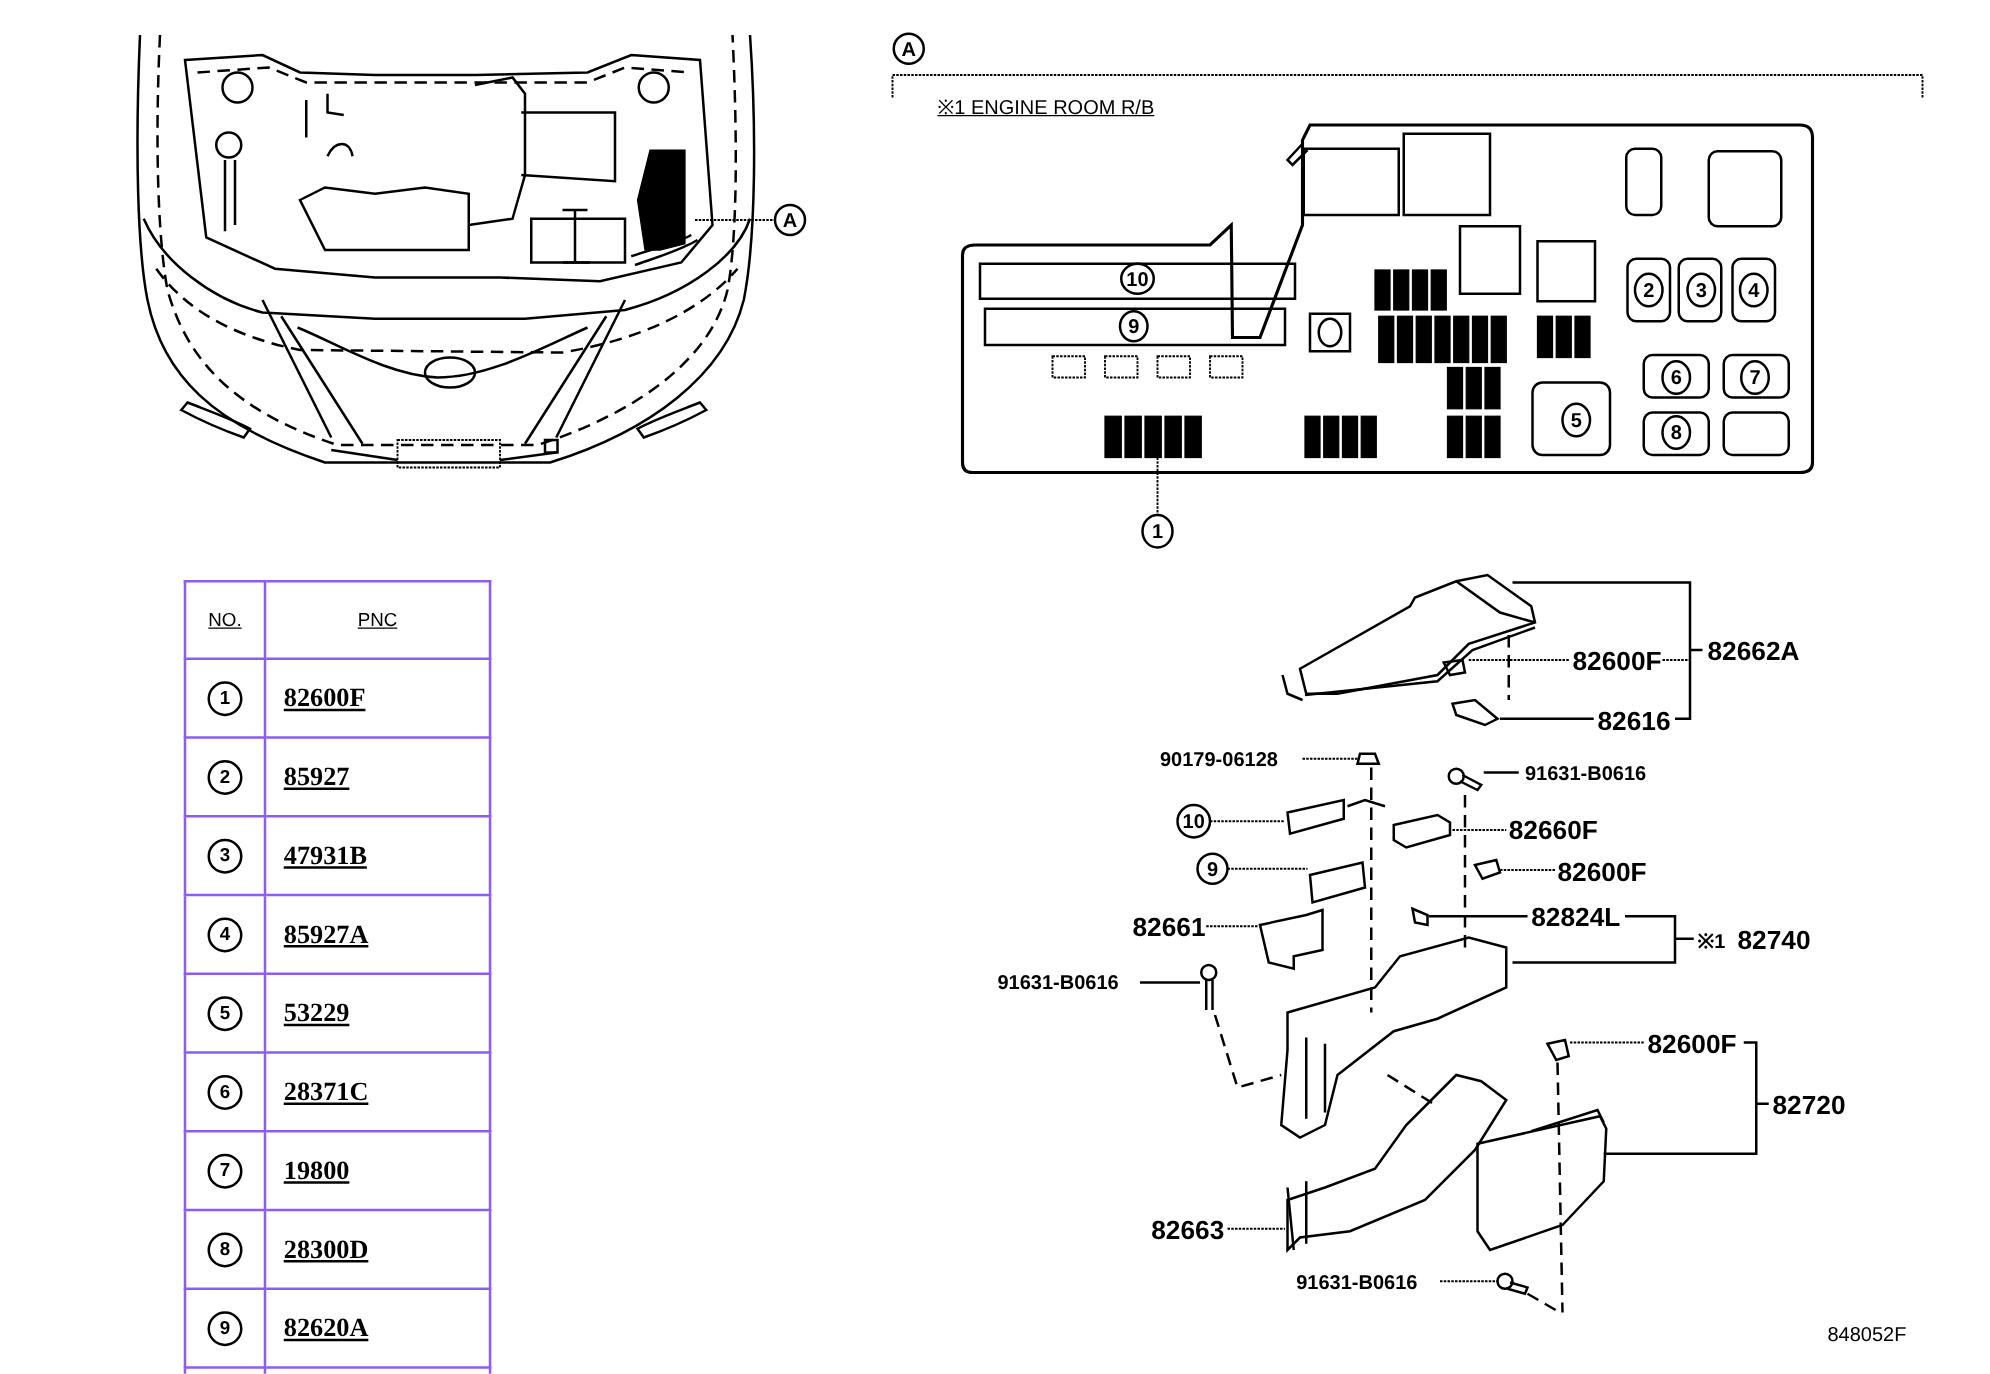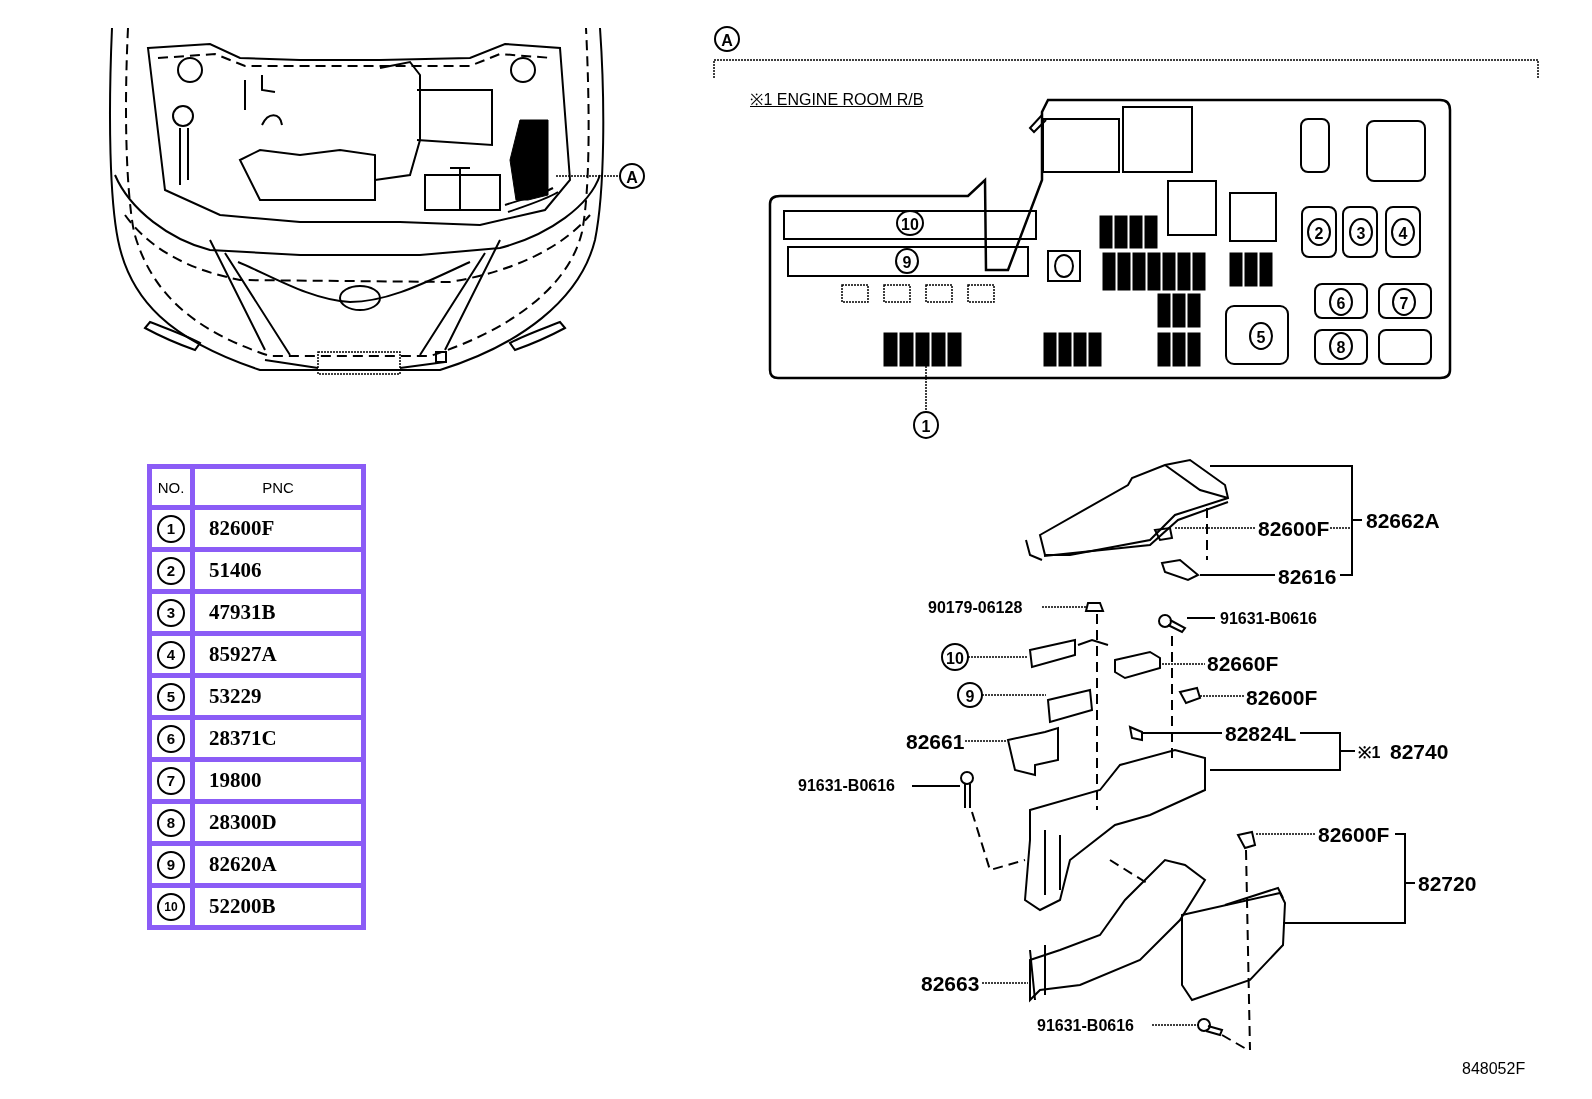--- a/index.html
+++ b/index.html
@@ -7,27 +7,27 @@
   svg { position:absolute; left:0; top:0; }
   .lbl { font-family:"Liberation Sans Narrow","Liberation Sans", sans-serif; font-weight:bold; font-size:21px; fill:#000; }
   .lbl-sm { font-family:"Liberation Sans", sans-serif; font-weight:bold; font-size:16px; fill:#000; }
   .cnum { font-family:"Liberation Sans", sans-serif; font-weight:bold; font-size:16px; fill:#000; text-anchor:middle; dominant-baseline:central; }
   .thin { fill:none; stroke:#000; stroke-width:2; }
   .med { fill:none; stroke:#000; stroke-width:2.5; }
   .dash { fill:none; stroke:#000; stroke-width:2; stroke-dasharray:10 6; }
   .dot { fill:none; stroke:#000; stroke-width:1.5; stroke-dasharray:2 1; }
   .fill { fill:#000; stroke:#000; }
   .tbl { position:absolute; left:147px; top:464px; border-collapse:collapse; font-family:"Liberation Sans", sans-serif; }
-  .tbl td, .tbl th { border:5px solid #8b5cf6; padding:0; height:37px; }
+  .tbl td, .tbl th { border:2px solid #8b5cf6; padding:12px; height:37px;text-decoration:underline; }
   .tbl th { font-weight:normal; font-size:15px; height:36px; }
   .tbl td.no { width:38px; text-align:center; }
   .tbl td.pnc { width:152px; font-weight:bold; font-size:21px; padding-left:14px; font-family:"Liberation Serif", serif; }
   .circ { display:inline-block; width:24px; height:24px; border:2px solid #000; border-radius:50%; font-size:15px; font-weight:bold; line-height:24px; text-align:center; box-sizing:content-box; }
   .code { position:absolute; left:1462px; top:1040px; font-size:16px; font-family:"Liberation Sans", sans-serif;margin-top:20px; }
-  .title { position:absolute; left:750px; top:88px; font-size:16px; text-decoration:underline; font-family:"Liberation Sans", sans-serif; }
+  .title { position:absolute; left:750px; top:74px; font-size:16px; text-decoration:underline; font-family:"Liberation Sans", sans-serif; }
 </style>
 </head>
 <body>
 
 <svg width="1592" height="1099" viewBox="0 0 1592 1099">
 
   <g>
 
     <path class="thin" d="M112 28 C108 120 110 200 118 240 C130 300 170 340 260 370 L440 370 C520 345 580 300 595 240 C605 190 605 100 600 28"></path>
     <path class="dash" d="M128 28 C124 110 126 190 134 232 C150 290 190 330 270 356 L430 356 C505 332 568 290 582 232 C590 190 590 110 586 28"></path>
@@ -292,21 +292,21 @@
       <tr>
     <th>NO.</th>
     <th>PNC</th>
   </tr>
   <tr>
         <td class="no"><span class="circ">1</span></td>
         <td class="pnc">82600F</td>
       </tr>
   <tr>
         <td class="no"><span class="circ">2</span></td>
-        <td class="pnc">51406</td>
+        <td class="pnc">85927</td>
       </tr>
   <tr>
         <td class="no"><span class="circ">3</span></td>
         <td class="pnc">47931B</td>
       </tr>
   <tr>
         <td class="no"><span class="circ">4</span></td>
         <td class="pnc">85927A</td>
       </tr>
   <tr>

